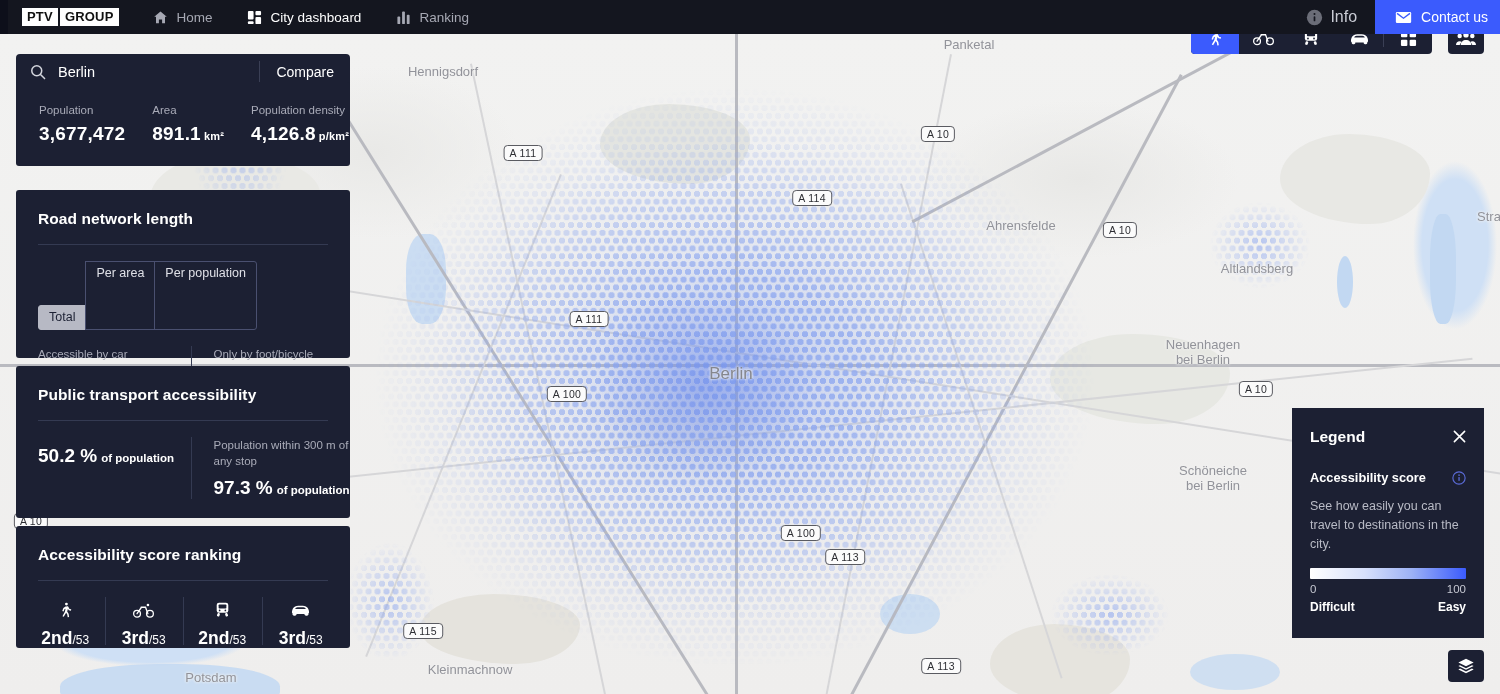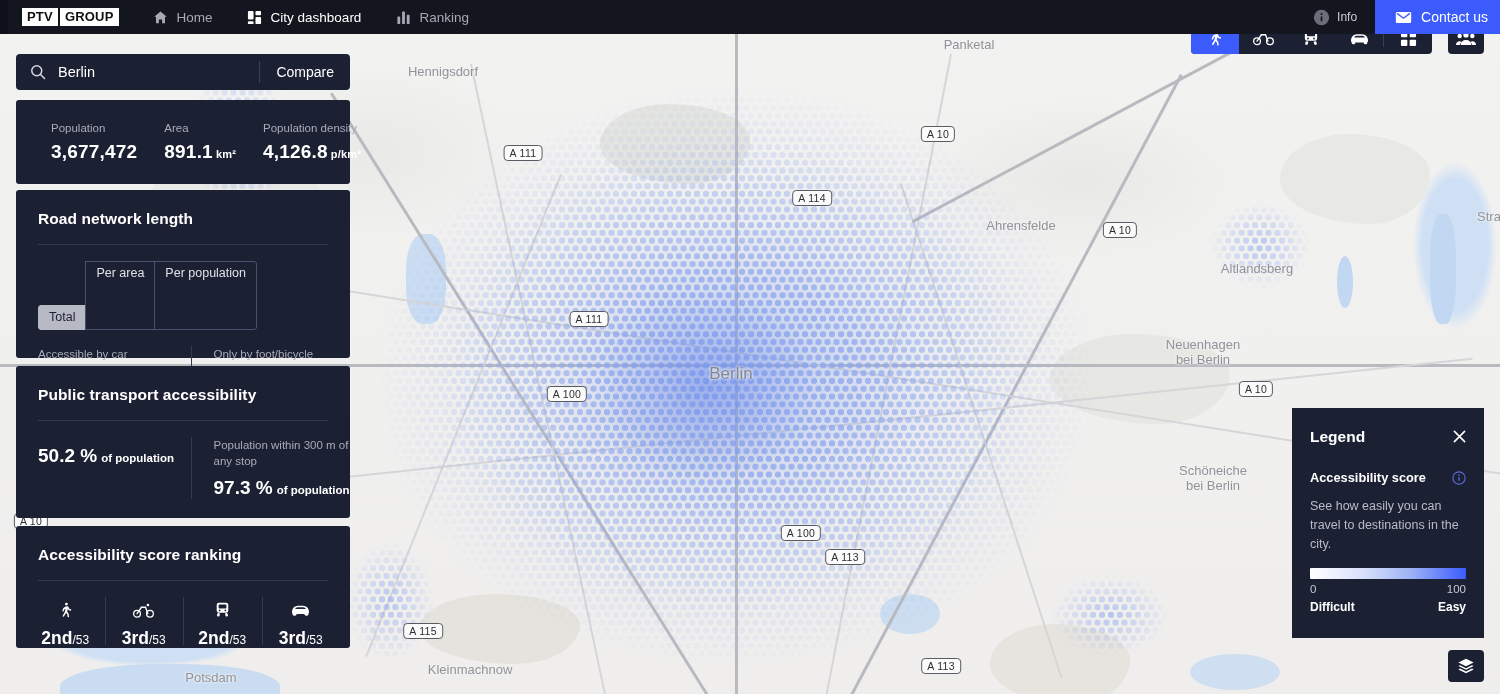--- a/index.html
+++ b/index.html
@@ -23,21 +23,21 @@
   .brand .b2 { margin-left: 2px; }
   .navitem {
     display: flex; align-items: center; gap: 8px; height: 32px;
     padding: 0 0 0 0; margin-left: 34px; color: #a6a8b3; font-size: 13.5px;
     cursor: pointer; white-space: nowrap;
   }
   .navitem.active { color: #ffffff; }
   .navitem .ico { display: inline-flex; width: 16px; height: 16px; align-items: center; justify-content: center; }
   .navspacer { flex: 1; }
   .info-btn {
-    display: flex; align-items: center; gap: 7px; color: #c9cbd4; font-size: 12px;
+    display: flex; align-items: center; gap: 7px; color: #c9cbd4; font-size: 16px;
     cursor: pointer; margin-right: 18px;
   }
   .contact-btn {
     display: flex; align-items: center; gap: 9px; height: 34px; padding: 0 20px;
     background: #3b5bfd; color: #fff; font-size: 14px; cursor: pointer;
   }
 
   
   .map {
     position: absolute; top: 34px; left: 0; width: 1500px; height: 660px;
@@ -143,21 +143,21 @@
     flex: 1; background: transparent; border: 0; outline: none;
     color: #ffffff; font-size: 14.5px; font-family: inherit;
   }
   .searchbar .vsep { width: 1px; height: 22px; background: #3a3f55; }
   .compare { padding: 0 16px; color: #ffffff; font-size: 14px; cursor: pointer; }
 
   .card {
     position: absolute; left: 16px; width: 334px;
     background: #1c2033; border-radius: 3px; z-index: 30; color: #fff;
   }
-  .card-stats { top: 100px; height: 84px; display: flex; align-items: center; padding: 0 14px; }
+  .card-stats { top: 82px; height: 84px; display: flex; align-items: center; padding: 0 2px; }
   .statcell { flex: 1; padding: 0 10px 0 21px; }
   .statcell.c2 { padding-left: 17px; flex: 0 0 96px; }
   .statcell.c3 { padding-left: 17px; flex: 0 0 138px; }
   .statdiv { width: 1px; height: 46px; background: #343a52; }
   .statlabel { font-size: 11.5px; color: #a9abb8; margin-bottom: 7px; }
   .statvalue { font-size: 19px; font-weight: bold; letter-spacing: .2px; }
   .statunit { font-size: 11px; font-weight: bold; margin-left: 3px; }
 
   .card-road { top: 190px; height: 168px; }
   .card-pt   { top: 366px; height: 152px; }

